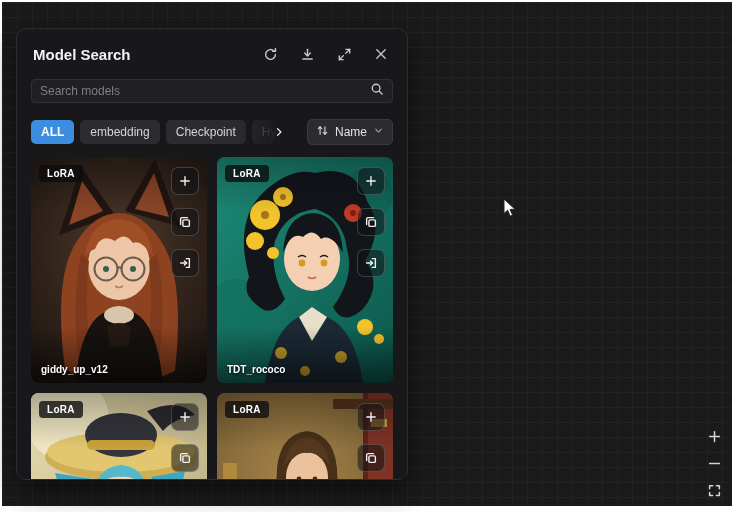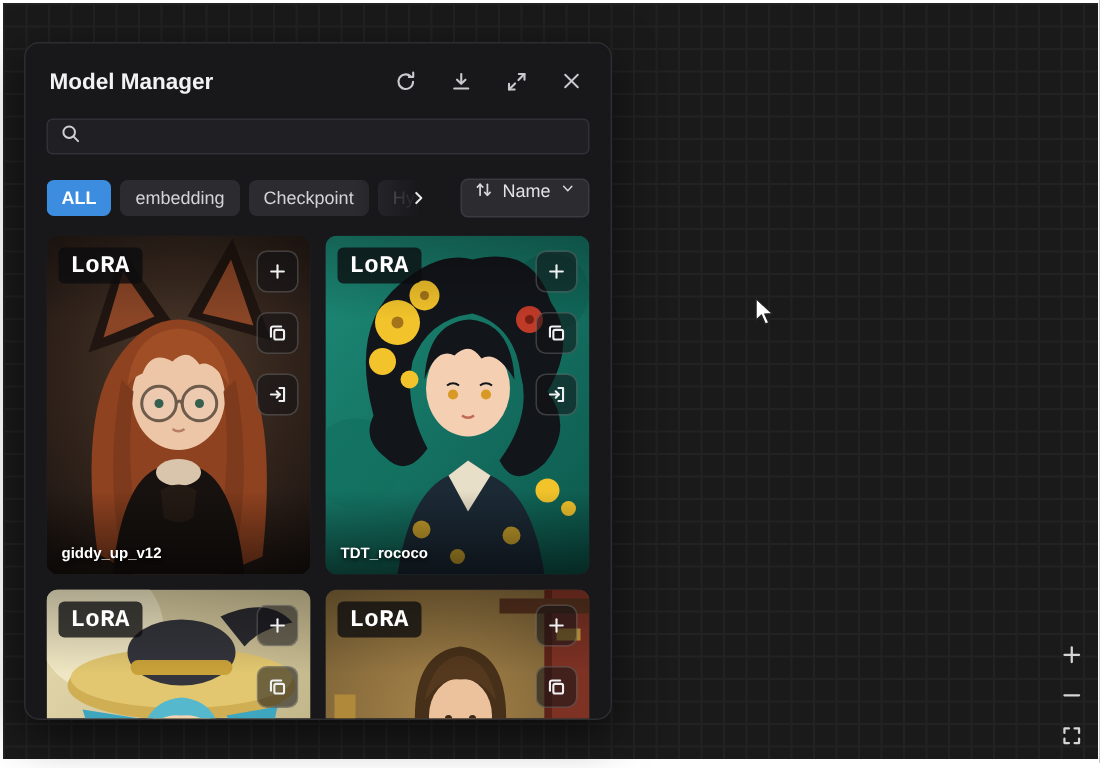--- a/index.html
+++ b/index.html
@@ -56,21 +56,21 @@
   }
   .chip.active { background:#3c8ce0; color:#ffffff; font-weight:700; }
   .chip.faded  { color:#8a8a90; }
   .scroll-chevron {
     width:16px; height:16px; margin-left:-12px; flex:0 0 auto; z-index:2;
     display:flex; align-items:center; justify-content:center; cursor:pointer;
     background:none; border:none;
   }
   .scroll-chevron svg { stroke:#e8e8ea; fill:none; stroke-width:1.8; stroke-linecap:round; stroke-linejoin:round; }
   .sortbtn {
-    margin-left:auto; height:26px; padding:0 8px; display:flex; align-items:flex-start; gap:6px;
+    margin-left:auto; height:26px; padding:0 8px; display:flex; align-items:center; gap:6px;
     background:#2b2b30; border:1px solid #3a3a40; border-radius:5px; cursor:pointer;
     color:#e2e2e6; font-size:12px; font-family:"Liberation Sans", sans-serif;
   }
   .sortbtn svg { stroke:#d8d8dc; fill:none; stroke-width:1.4; stroke-linecap:round; stroke-linejoin:round; }
 
   
   .card-grid {
     margin:12px 14px 0; height:322px; overflow:hidden;
     display:grid; grid-template-columns:1fr 1fr; gap:10px;
     grid-auto-rows:226px;
@@ -78,22 +78,22 @@
   .card {
     position:relative; border-radius:8px; overflow:hidden; background:#232327; cursor:pointer;
   }
   .card .art { position:absolute; inset:0; width:100%; height:100%; }
   .card .shade-top { position:absolute; left:0; right:0; top:0; height:56px;
                      background:linear-gradient(rgba(0,0,0,.28), transparent); pointer-events:none; }
   .card .shade-bot { position:absolute; left:0; right:0; bottom:0; height:56px;
                      background:linear-gradient(transparent, rgba(0,0,0,.55)); pointer-events:none; }
   .badge {
     position:absolute; top:8px; left:8px; z-index:3;
-    background:rgba(12,12,14,.78); color:#fff; font-size:16px; font-weight:700;
-    letter-spacing:.3px; padding:3px 8px; border-radius:4px;font-family:Liberation Mono, monospace;
+    background:rgba(12,12,14,.78); color:#fff; font-size:10px; font-weight:700;
+    letter-spacing:.3px; padding:3px 8px; border-radius:4px;
   }
   .card-actions { position:absolute; top:10px; right:8px; z-index:3; display:flex; flex-direction:column; gap:13px; }
   .act {
     width:28px; height:28px; border-radius:7px; border:1px solid rgba(255,255,255,.18);
     background:rgba(18,18,22,.55); display:flex; align-items:center; justify-content:center;
     cursor:pointer; padding:0;
   }
   .act svg { stroke:#f0f0f2; fill:none; stroke-width:1.6; stroke-linecap:round; stroke-linejoin:round; }
   .model-name {
     position:absolute; left:10px; bottom:8px; z-index:3; color:#ffffff;
@@ -110,21 +110,21 @@
   .cursor { position:absolute; left:501px; top:196px; z-index:9; pointer-events:none; }
 </style>
 </head>
 <body>
 
 <div class="canvas">
 
   <div class="panel">
 
     <div class="panel-header">
-      <div class="panel-title">Model Manager</div>
+      <div class="panel-title">Model Search</div>
       <div class="hdr-icons">
         <button class="iconbtn" title="">
           <svg width="15" height="15" viewBox="0 0 16 16">
               <path d="M13.2,8 a5.2,5.2 0 1 1 -1.6,-3.8"></path>
               <polyline points="13.3,1.5 13.3,4.6 10.2,4.6"></polyline>
             </svg>
         </button>
         <button class="iconbtn">
           <svg width="15" height="15" viewBox="0 0 16 16">
               <path d="M8 2.5v6.5"></path>
@@ -143,20 +143,21 @@
         <button class="iconbtn">
           <svg width="14" height="14" viewBox="0 0 16 16">
               <line x1="3.2" y1="3.2" x2="12.8" y2="12.8"></line>
               <line x1="12.8" y1="3.2" x2="3.2" y2="12.8"></line>
             </svg>
         </button>
       </div>
     </div>
 
     <div class="searchbar">
+      <input type="text" placeholder="Search models" style="">
       <span class="search-ic">
         <svg width="14" height="14" viewBox="0 0 16 16">
             <circle cx="7" cy="7" r="4.4"></circle>
             <line x1="10.4" y1="10.4" x2="13.8" y2="13.8"></line>
           </svg>
       </span>
     </div>
 
     <div class="filter-row">
       <div class="filter-scroll">

